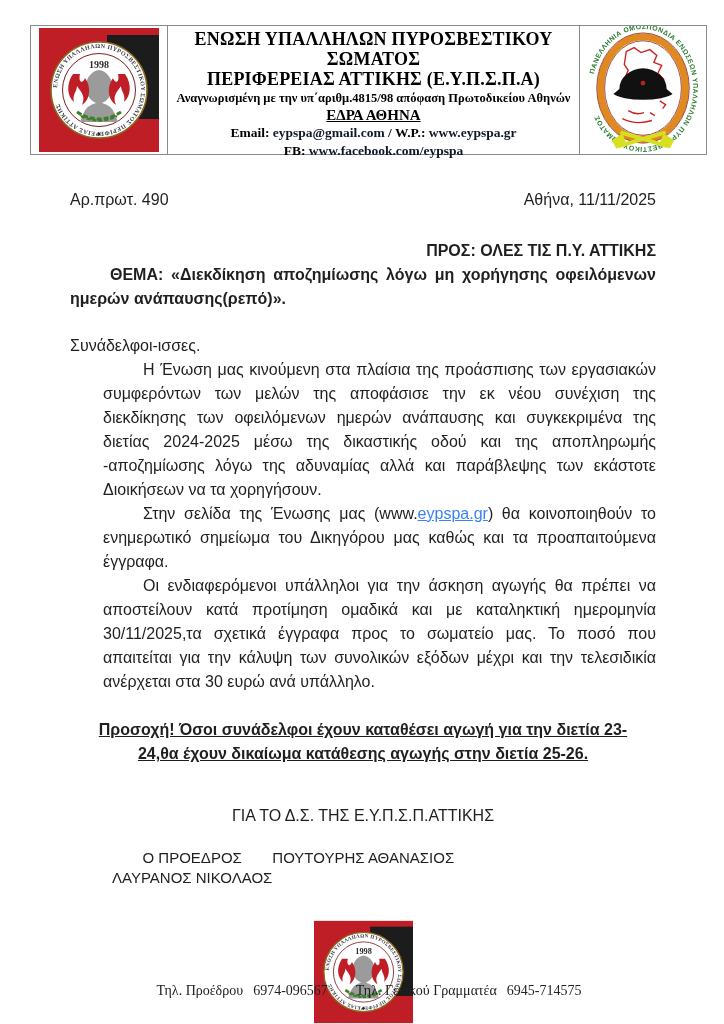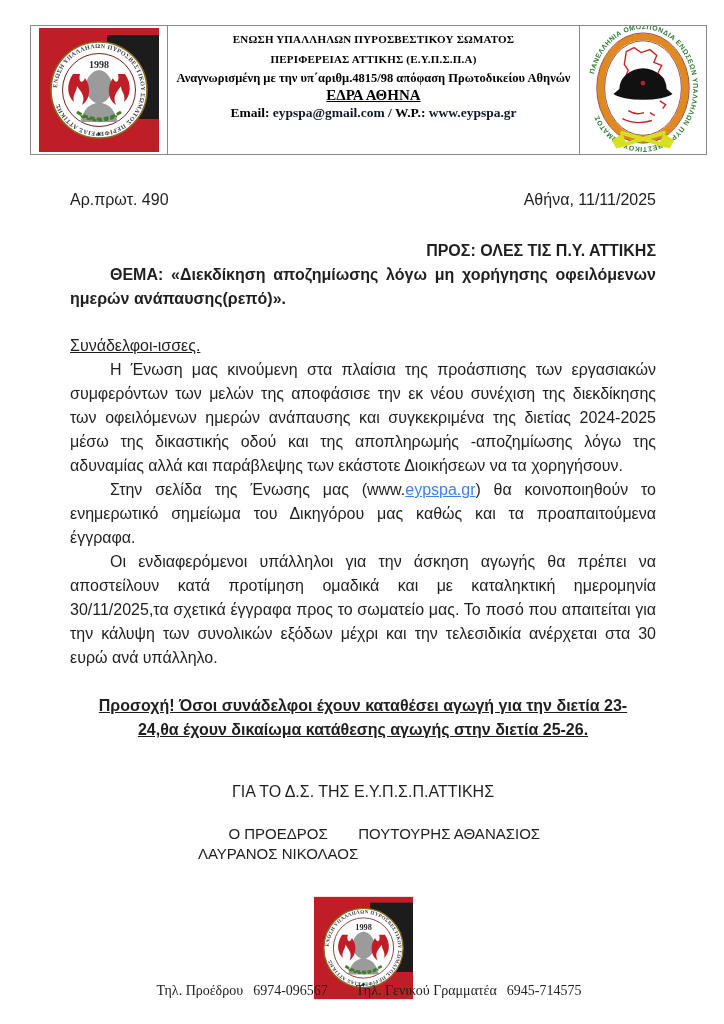--- a/index.html
+++ b/index.html
@@ -21,44 +21,44 @@
   }
   .lh-cell-text {
     flex:1; border-right:1px solid #8a8a8a; text-align:center;
     font-family:"Liberation Serif","DejaVu Serif",serif; color:#000;
     padding-top:3px;
   }
   .lh-cell-fed {
     width:126px; overflow:hidden;
     display:flex; align-items:center; justify-content:center;
   }
-  .org-line { font-size:11px; font-weight:bold; line-height:20px; letter-spacing:.2px; }
+  .org-line { font-size:18px; font-weight:bold; line-height:20px; letter-spacing:.2px; }
   .recognition { font-size:12.5px; font-weight:bold; line-height:16px; margin-top:1px; }
   .seat { font-size:15px; font-weight:bold; text-decoration:underline; line-height:18px; }
   .address { font-size:13.5px; font-weight:bold; line-height:18px; }
   .contact { font-size:13.5px; font-weight:bold; line-height:18px; }
   .contact a, .blue-link { color:#0f172a; text-decoration:none; }
   .contact a { font-weight:bold; }
   
   .content {
     position:absolute; left:70px; top:188px; width:586px;
     font-size:16px; line-height:24px;
   }
   .meta-row { display:flex; justify-content:space-between; }
   .recipient { margin-top:27px; text-align:right; font-weight:bold; }
   .subject { font-weight:bold; text-align:justify; text-indent:40px; }
-  .salutation { margin-top:23px;text-decoration:underline; }
-  .para { text-align:justify; text-indent:40px; }
+  .salutation { margin-top:23px; }
+  .para { text-align:justify; text-indent:40px;margin-left:33px; }
   .body-link { color:#3b82f6; text-decoration:underline; }
   .warning {
     margin:24px auto 0; width:530px; text-align:center;
     font-weight:bold; text-decoration:underline;
   }
   .signoff { margin-top:38px; text-align:center; }
-  .signatures { margin-top:20px; display:flex; justify-content:center;
+  .signatures { margin-top:20px; display:flex; justify-content:flex-start;
     padding:0 30px 0 42px; font-size:15px; line-height:20px; }
   .sig-block { text-align:center; }
   .stamp-row { margin-top:26px; display:flex; justify-content:center; }
   
   .footer {
     position:absolute; left:7px; top:983px; width:724px; text-align:center;
     font-family:"Liberation Serif","DejaVu Serif",serif; font-size:14px; color:#222;
   }
   .footer .gap { display:inline-block; width:28px; }
   .footer .gap2 { display:inline-block; width:10px; }
@@ -102,20 +102,24 @@
     <div class="lh-cell-text">
       <div class="org-line">ΕΝΩΣΗ ΥΠΑΛΛΗΛΩΝ ΠΥΡΟΣΒΕΣΤΙΚΟΥ ΣΩΜΑΤΟΣ</div>
       <div class="org-line">ΠΕΡΙΦΕΡΕΙΑΣ ΑΤΤΙΚΗΣ (Ε.Υ.Π.Σ.Π.Α)</div>
       <div class="recognition">Αναγνωρισμένη με την υπ΄αριθμ.4815/98 απόφαση Πρωτοδικείου Αθηνών</div>
       <div class="seat">ΕΔΡΑ ΑΘΗΝΑ</div>
       <div class="contact">
         <span>Email:</span>
         <a href="#">eypspa@gmail.com</a>
         <span>/ W.P.:</span>
         <a href="#">www.eypspa.gr</a>
+      </div>
+      <div class="contact">
+        <span>FB:</span>
+        <a href="#">www.facebook.com/eypspa</a>
       </div>
     </div>
 
     <div class="lh-cell-fed">
       <svg width="118" height="128" viewBox="0 0 110 130" aria-hidden="true">
         <ellipse cx="55" cy="63" rx="43" ry="52" fill="none" stroke="#e0891e" stroke-width="7"></ellipse>
         <ellipse cx="55" cy="63" rx="47" ry="56" fill="none" stroke="#8a2020" stroke-width="0.8"></ellipse>
         <ellipse cx="55" cy="63" rx="39" ry="48" fill="none" stroke="#8a2020" stroke-width="0.8"></ellipse>
         <path id="ringC" d="M 55 63 m -51 0 a 51 60 0 1 1 102 0 a 51 60 0 1 1 -102 0" fill="none"></path>
         <text font-family="Liberation Sans, sans-serif" font-size="7" font-weight="bold" fill="#2e7d32" letter-spacing="0.5">

